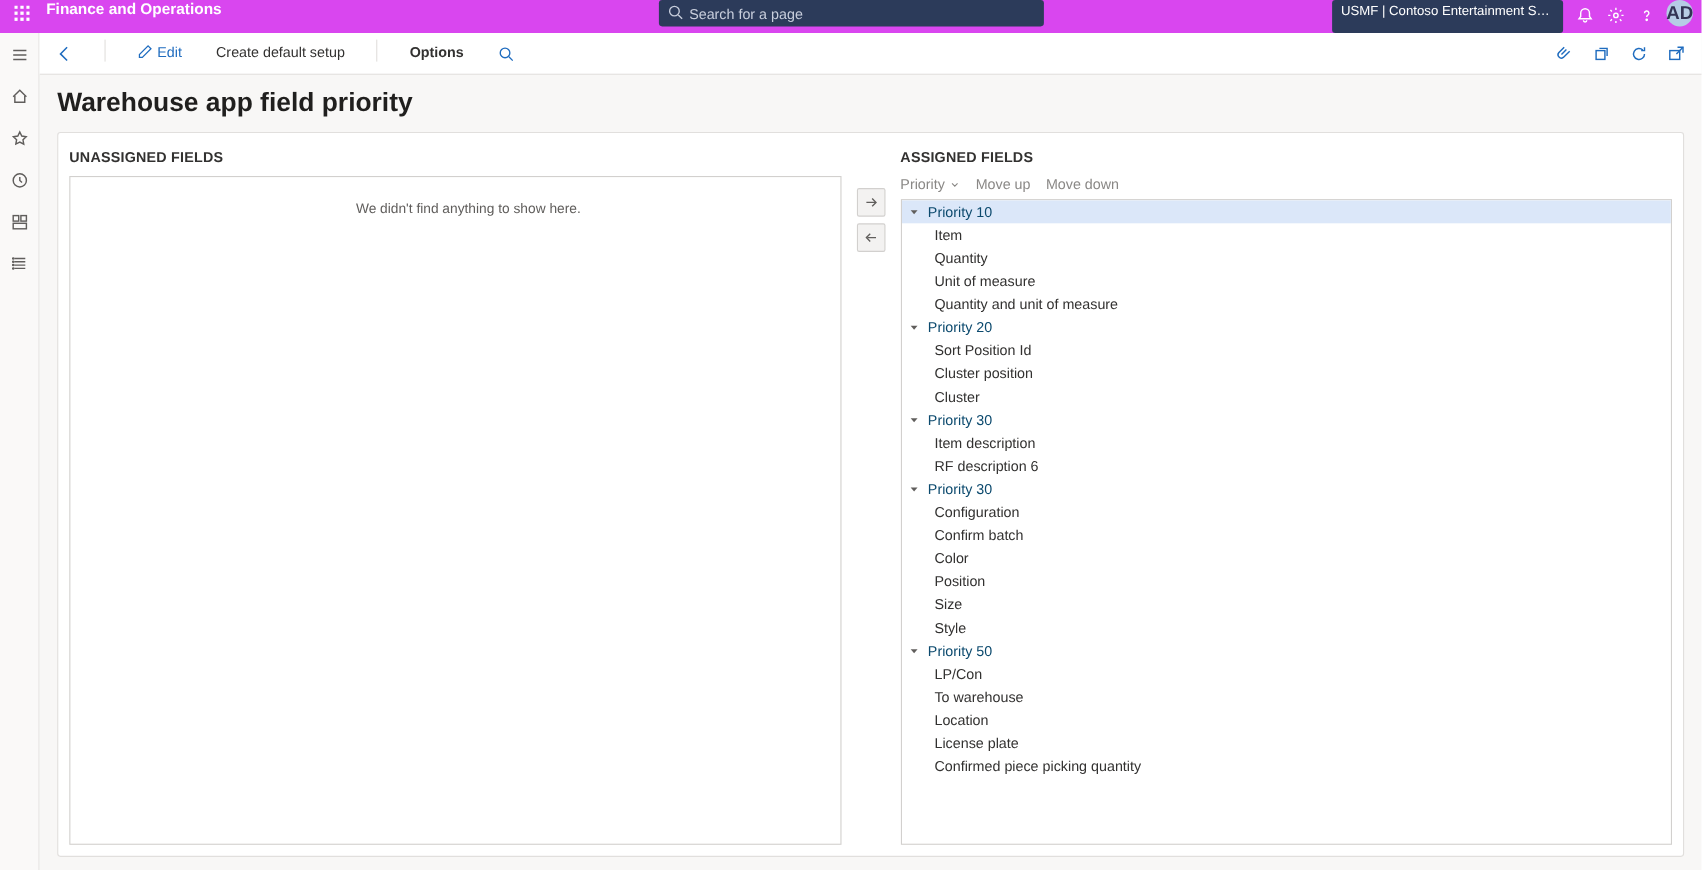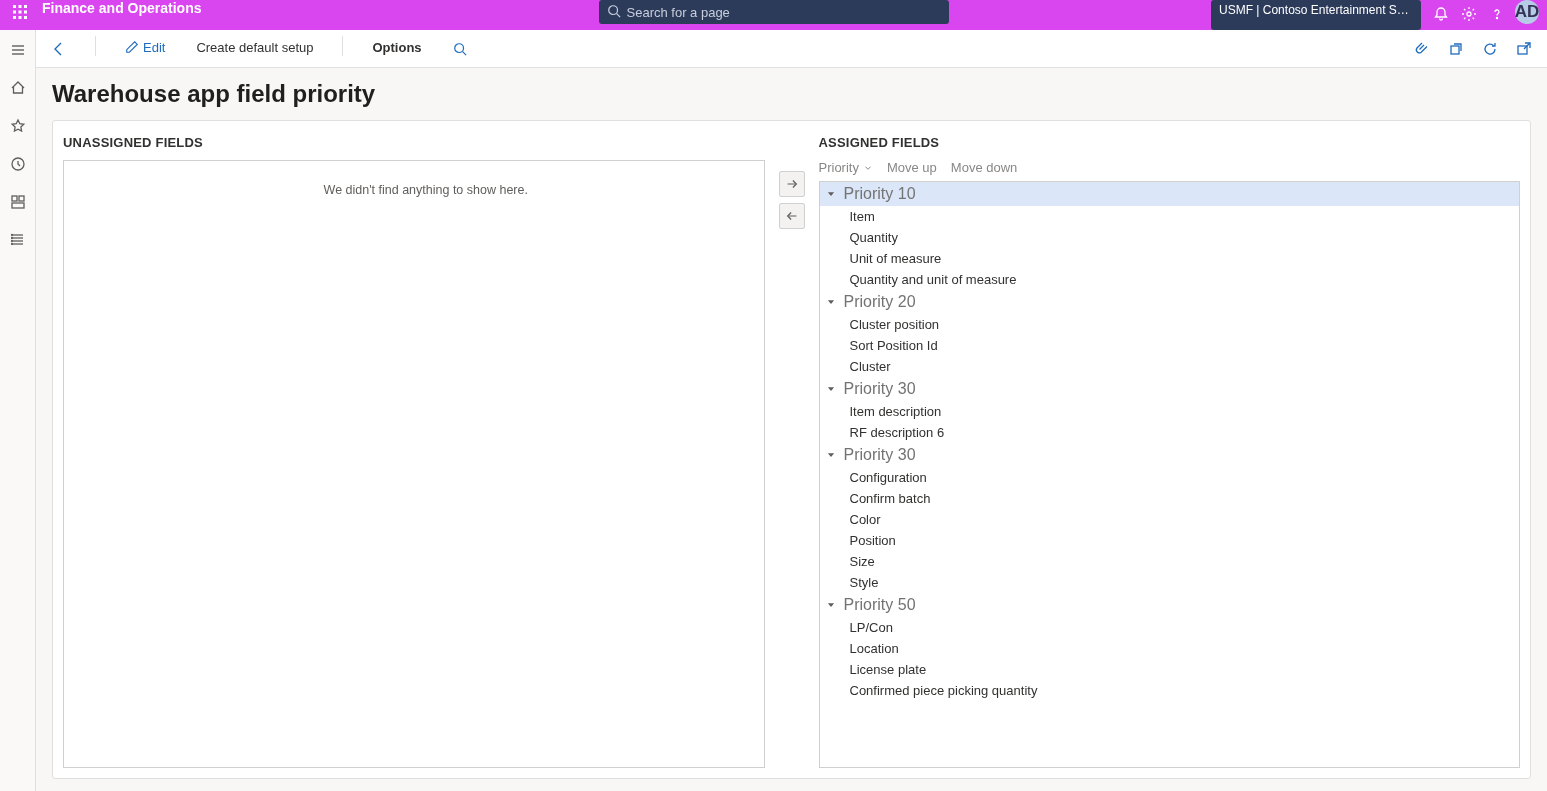--- a/index.html
+++ b/index.html
@@ -50,21 +50,21 @@
   .movers { width:34px; padding-top:50px; display:flex; flex-direction:column; align-items:center; gap:6px; }
   .mover-btn { width:26px; height:26px; border:1px solid #d2d0ce; background:#f3f2f1; border-radius:2px; display:flex; align-items:center; justify-content:center; cursor:pointer; color:#605e5c; }
 
   .assigned-toolbar { display:flex; gap:14px; font-size:13px; color:#8a8886; margin-bottom:6px; align-items:center; }
   .assigned-toolbar .tb { cursor:pointer; display:flex; align-items:center; gap:4px; }
 
   .assigned-list { border:1px solid #d2d0ce; flex:1; overflow-y:auto; }
   .pgroup-header { display:flex; align-items:center; gap:6px; padding:3px 4px; cursor:pointer; }
   .pgroup-header.selected { background:#dbe7f9; }
   .caret { width:14px; display:flex; justify-content:center; color:#605e5c; }
-  .pgroup-title { font-size:16px; color:#737373; }
+  .pgroup-title { font-size:13px; color:#0c4a6e; }
   .pitem { padding:3px 4px 3px 30px; cursor:pointer; font-size:13px; }
 
   
   .assigned-list::-webkit-scrollbar { width:10px; }
   .assigned-list::-webkit-scrollbar-thumb { background:#c8c6c4; border-radius:4px; }
 </style>
 </head>
 <body>
 
 <div class="topbar">
@@ -284,22 +284,22 @@
                 <div class="pitem">Unit of measure</div>
                 <div class="pitem">Quantity and unit of measure</div>
                 <div class="pgroup-header">
                   <span class="caret">
                     <svg width="10" height="10" viewBox="0 0 16 16" fill="currentColor">
                       <path d="M3 5h10L8 11z"></path>
                     </svg>
                   </span>
                   <span class="pgroup-title">Priority 20</span>
                 </div>
+                <div class="pitem">Sort Position Id</div>
                 <div class="pitem">Cluster position</div>
-                <div class="pitem">Sort Position Id</div>
                 <div class="pitem">Cluster</div>
                 <div class="pgroup-header">
                   <span class="caret">
                     <svg width="10" height="10" viewBox="0 0 16 16" fill="currentColor">
                       <path d="M3 5h10L8 11z"></path>
                     </svg>
                   </span>
                   <span class="pgroup-title">Priority 30</span>
                 </div>
                 <div class="pitem">Item description</div>
@@ -320,20 +320,21 @@
                 <div class="pitem">Style</div>
                 <div class="pgroup-header">
                   <span class="caret">
                     <svg width="10" height="10" viewBox="0 0 16 16" fill="currentColor">
                       <path d="M3 5h10L8 11z"></path>
                     </svg>
                   </span>
                   <span class="pgroup-title">Priority 50</span>
                 </div>
                 <div class="pitem">LP/Con</div>
+                <div class="pitem">To warehouse</div>
                 <div class="pitem">Location</div>
                 <div class="pitem">License plate</div>
                 <div class="pitem">Confirmed piece picking quantity</div>
               </div>
           </div>
 
         </div>
       </div>
     </div>
   </div>

